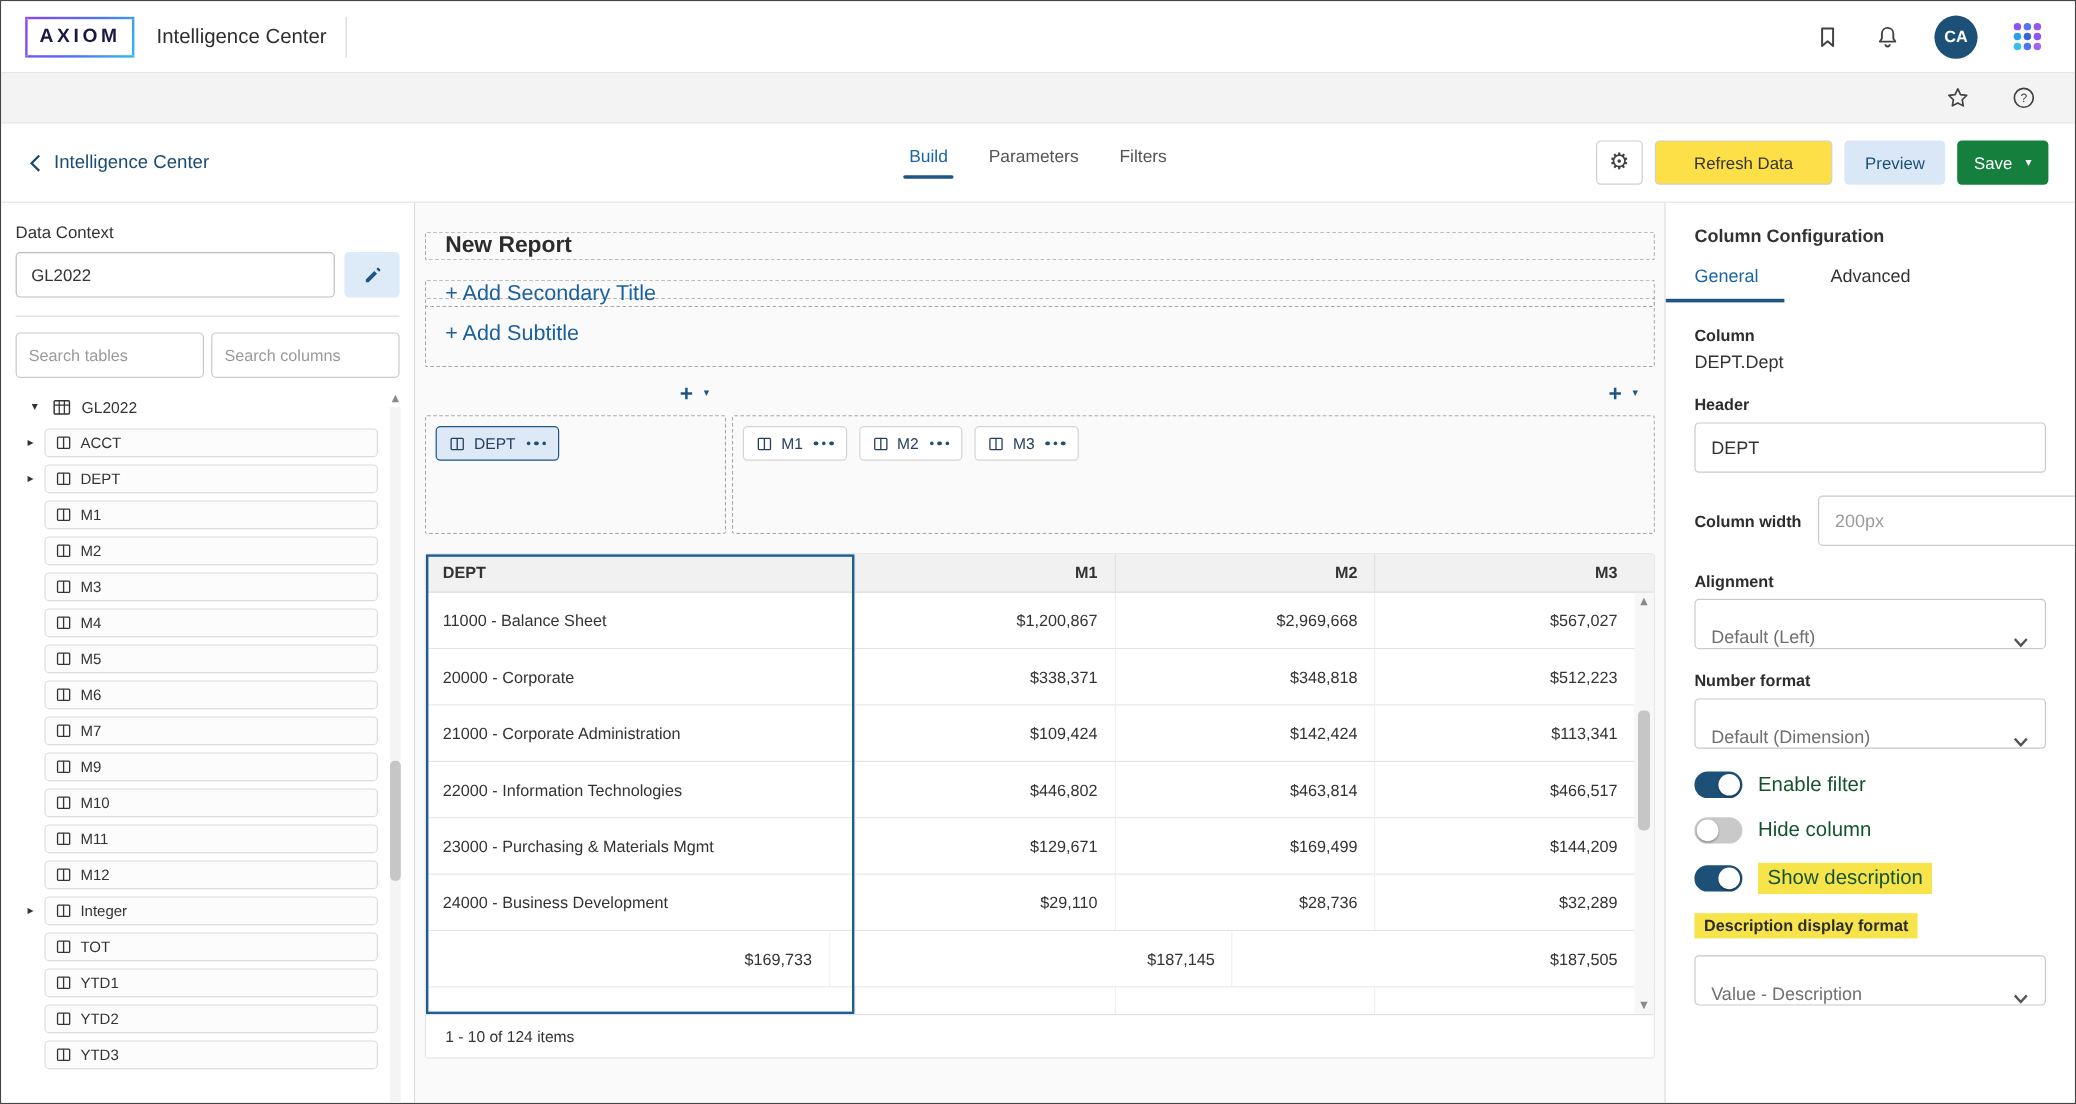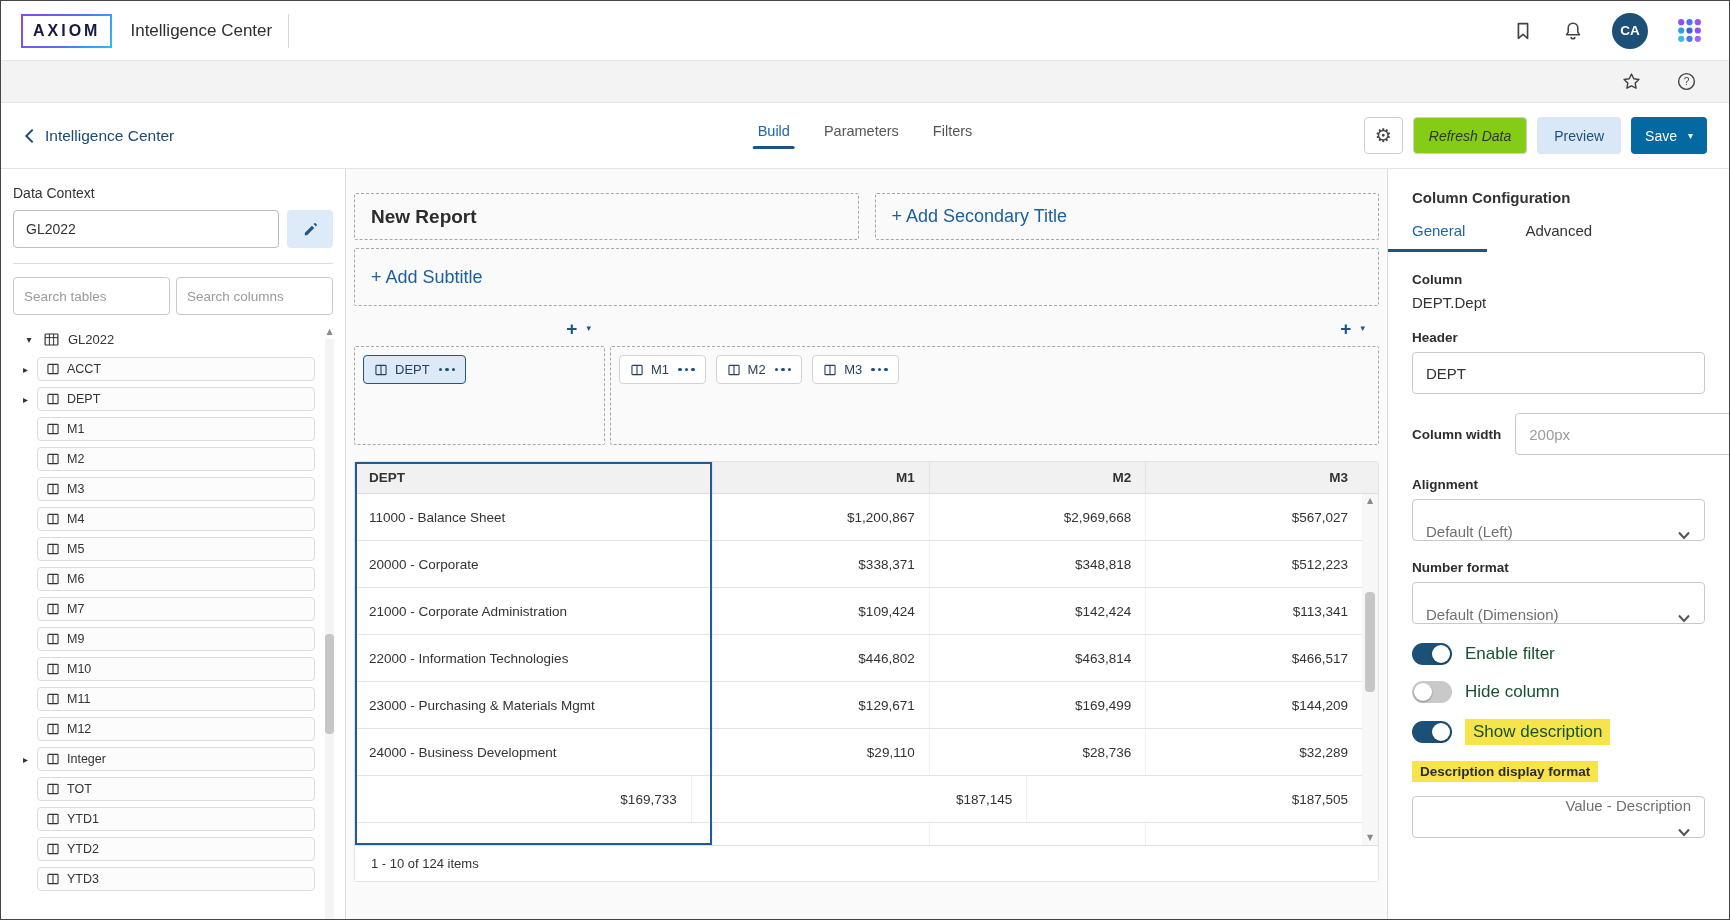--- a/index.html
+++ b/index.html
@@ -25,23 +25,23 @@
   .back-link { display:flex; align-items:center; gap:9px; color:#1b4a73; font-size:15.5px; font-weight:500; cursor:pointer; }
   .tabs { position:absolute; left:50%; transform:translateX(-50%); top:0; height:100%; display:flex; align-items:center; gap:14px; }
   .tab { padding:0 10px; font-size:14.5px; color:#555; cursor:pointer; display:flex; flex-direction:column; align-items:center; }
   .tab .bar { margin-top:7px; height:3px; width:calc(100% + 10px); background:transparent; border-radius:2px; }
   .tab.active { color:#1a65a8; }
   .tab.active .bar { background:#1d5584; }
   .toolbar-right { margin-left:auto; display:flex; align-items:center; gap:10px; }
   .btn { height:37px; border-radius:4px; font-size:14px; font-family:inherit; cursor:pointer; display:flex; align-items:center; }
   .btn-square { width:39px; justify-content:center; background:#fff; border:1px solid #cfcfcf; color:#424242; }
   .gear-glyph { font-family:"DejaVu Sans", sans-serif; font-size:19px; line-height:1; }
-  .btn-outline { background:#84cc16; border:1px solid #cfcfcf; color:#333; padding:0 15px;font-style:italic; }
+  .btn-outline { background:#fde047; border:1px solid #cfcfcf; color:#333; padding:0 32px; }
   .btn-soft { background:#d9e7f6; border:none; color:#1d5077; padding:0 17px; }
-  .btn-primary { background:#0369a1; border:none; color:#fff; padding:4px 14px; gap:11px; font-weight:500; }
+  .btn-primary { background:#15803d; border:none; color:#fff; padding:4px 14px; gap:11px; font-weight:500; }
   .caret { font-family:"DejaVu Sans", sans-serif; font-size:10px; line-height:1; }
 
   
   .content { flex:1; display:flex; min-height:0; }
 
   
   .sidebar { width:345px; flex:0 0 345px; background:#fff; border-right:1px solid #dcdcdc; padding-top:16px; display:flex; flex-direction:column; overflow:hidden; }
   .dc-label { font-size:14px; color:#333; margin:0 12px 9px; }
   .dc-row { margin:0 12px; display:flex; gap:8px; }
   .dc-input { flex:1; height:38px; border:1px solid #bdbdbd; border-radius:4px; padding:0 12px; font-size:14px; color:#333; font-family:inherit; }
@@ -58,21 +58,21 @@
   .tree-item.expandable .arrow { visibility:visible; }
   .tree-item .box { flex:1; margin-right:30px; height:24px; border:1px solid #dcdcdc; border-radius:4px; background:#fcfcfc; display:flex; align-items:center; gap:7px; padding:0 8px; font-size:12.5px; color:#333; }
   .tree-scroll { position:absolute; right:10px; top:0; bottom:0; width:11px; display:flex; flex-direction:column; align-items:center; }
   .tree-scroll .sarrow { font-family:"DejaVu Sans", sans-serif; font-size:8px; color:#8a8a8a; height:12px; cursor:pointer; }
   .tree-scroll .track { flex:1; width:9px; background:#f4f4f4; position:relative; }
   .tree-scroll .thumb { position:absolute; top:295px; left:0; width:9px; height:100px; background:#c6c6c6; border-radius:4px; cursor:pointer; }
 
   
   .canvas { flex:1; background:#fafafa; padding:24px 8px 0; min-width:0; }
   .dashed { border:1px dashed #a4a8ae; border-radius:2px; }
-  .title-row { display:flex; gap:16px; height:47px; margin-bottom:8px; }
+  .title-row { display:flex; gap:16px; height:47px; margin-bottom:8px;flex-direction:column; }
   .title-box { flex:1; display:flex; align-items:center; padding:0 16px; cursor:text; }
   .report-title { font-size:19px; font-weight:bold; color:#2c2c2c; }
   .blue-add { font-size:18px; color:#1a5f9e; }
   .subtitle-box { height:58px; display:flex; align-items:center; padding:0 16px; margin-bottom:10px; cursor:pointer; }
   .addrow { height:24px; display:flex; gap:5px; margin-bottom:6px; }
   .addrow .half-left { width:251px; display:flex; justify-content:flex-end; }
   .addrow .half-right { flex:1; display:flex; justify-content:flex-end; }
   .add-control { display:flex; align-items:center; gap:9px; padding-right:14px; cursor:pointer; color:#1d5584; }
   .add-plus { font-size:19px; font-weight:bold; line-height:1; }
   .add-caret { font-family:"DejaVu Sans", sans-serif; font-size:9px; }
@@ -695,21 +695,21 @@
 
           <div class="toggle-row">
             <span class="switch on"></span>
             <span class="toggle-label hl">Show description</span>
           </div>
 
       </div>
 
       <div class="cfg-group">
         <div class="cfg-label hl">Description display format</div>
-        <div class="select" style="margin-top:7px;flex-direction:column;">
+        <div class="select" style="margin-top:7px;">
           <span class="sel-value">Value - Description</span>
           <svg width="14" height="10" viewBox="0 0 14 10">
               <polyline points="2,2.5 7,8 12,2.5" fill="none" stroke="#555" stroke-width="2"></polyline>
             </svg>
         </div>
       </div>
     </aside>
 
   </div>
 </div>

